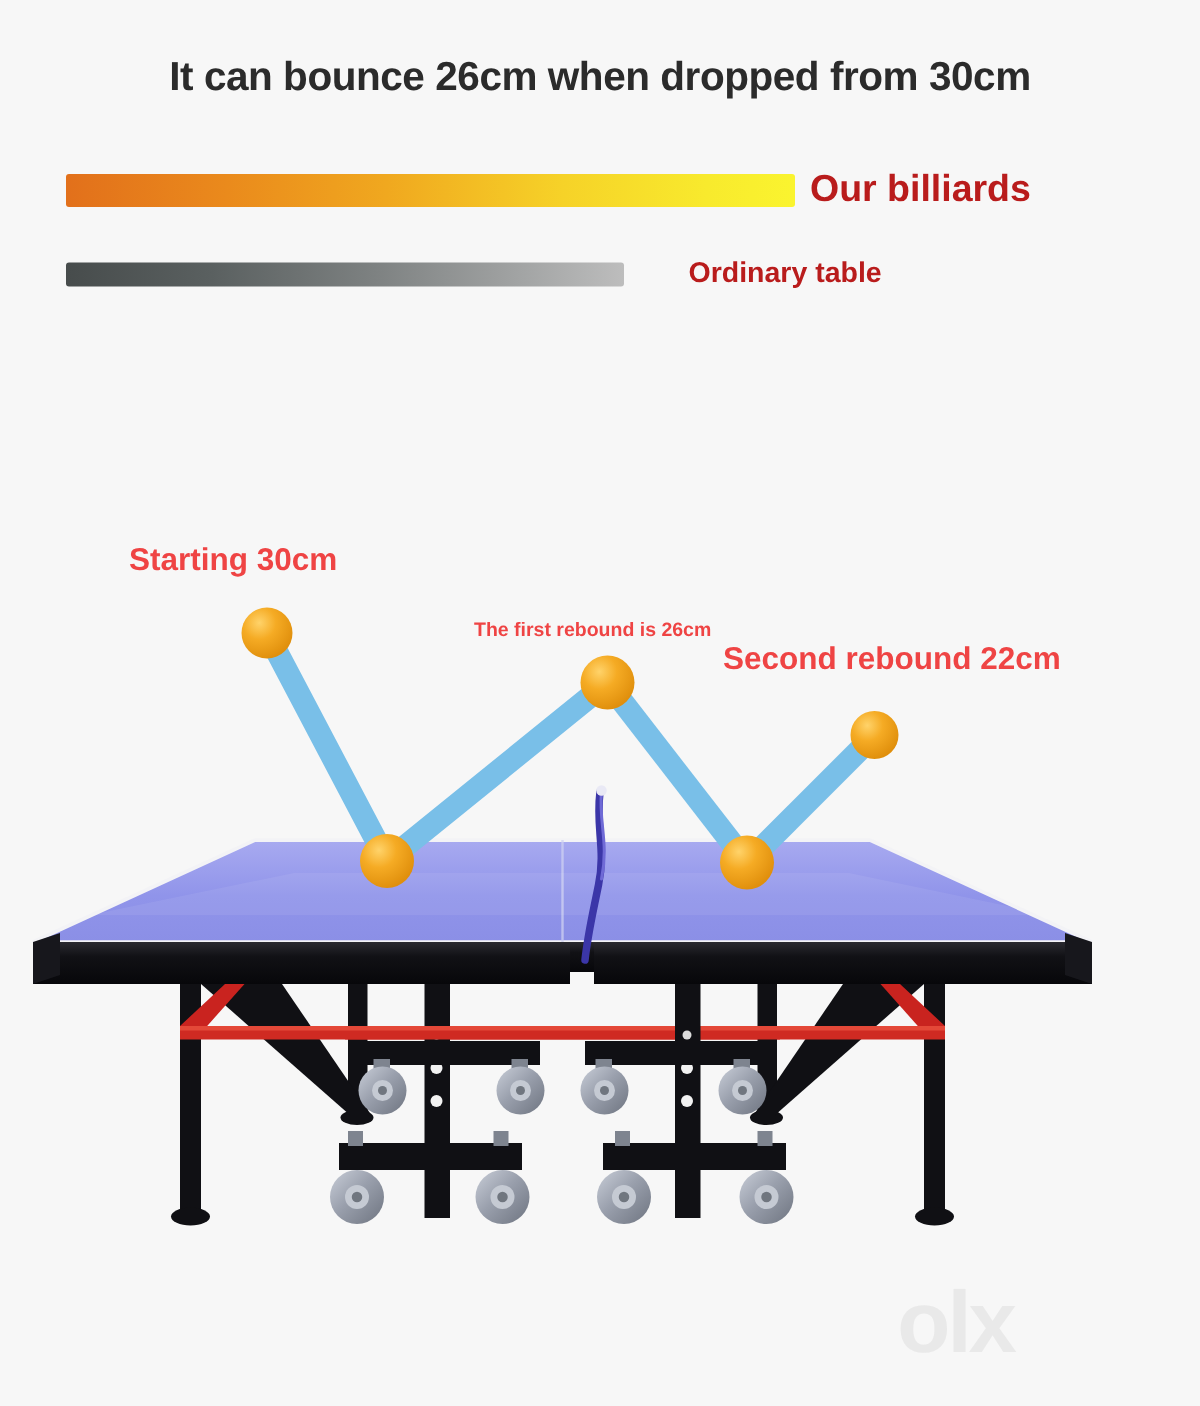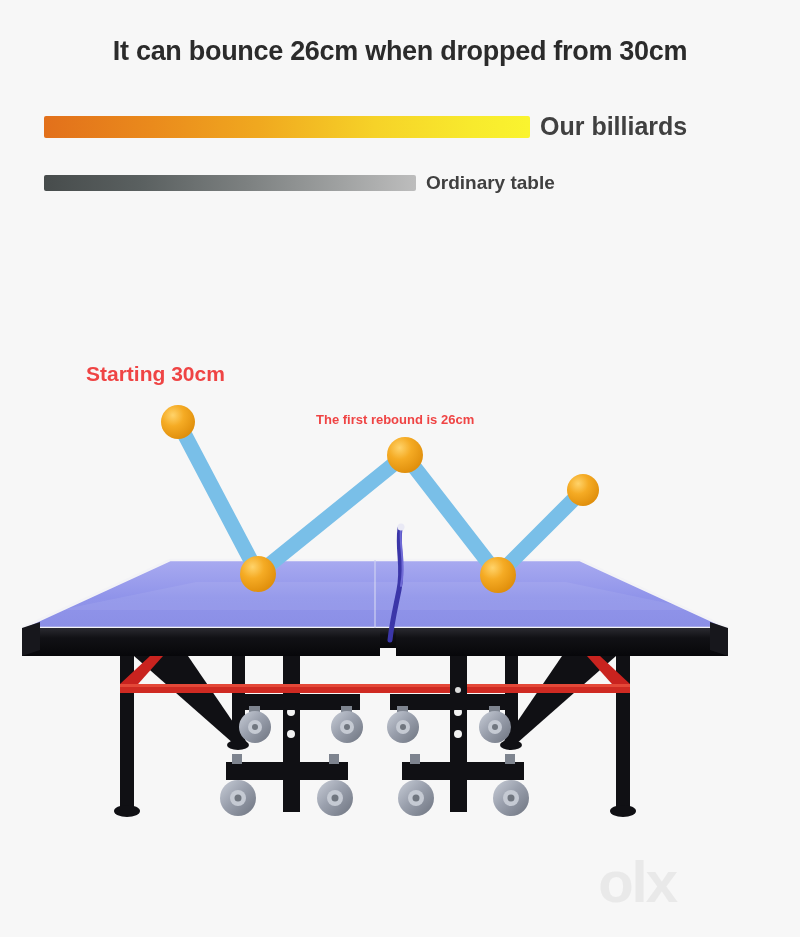--- a/index.html
+++ b/index.html
@@ -16,29 +16,29 @@
     position: absolute; left: 0; top: 36px; width: 800px;
     text-align: center;
     font-size: 27px; font-weight: 700; letter-spacing: -0.3px;
     color: #2b2b2b;
     white-space: nowrap;
   }
 
   
   .legend-row { position: absolute; display: flex; align-items: center; }
   #legend-ours { left: 44px; top: 112px; }
-  #legend-ordinary { left: 44px; top: 172px; }
+  #legend-ordinary { left: 44px; top: 172px; gap: 33px; }
 
   .bar { height: 20px; border-radius: 2px; }
   #bar-ours { width: 486px; height: 22px;
     background: linear-gradient(90deg,#e2701b 0%, #ea8a1c 22%, #f0a81f 44%, #f6d228 68%, #f8ea2d 88%, #faf42f 100%); }
   #bar-ordinary { width: 372px; height: 16px;
     background: linear-gradient(90deg,#474c4c 0%, #5a6060 26%, #7d8181 55%, #a0a2a2 80%, #bdbdbd 100%); }
 
-  .legend-label { color: #404040; font-weight: 700; white-space: nowrap; }
+  .legend-label { color: #b91c1c; font-weight: 700; white-space: nowrap; }
   #label-ours { font-size: 25px; margin-left: 10px; }
   #label-ordinary { font-size: 19px; margin-left: 10px; }
 
   
   .caption { position: absolute; color: #ef4444; font-weight: 700; white-space: nowrap; }
   #cap-start   { left: 86px;  top: 362px; font-size: 21px; }
   #cap-first   { left: 316px; top: 412px; font-size: 13px; }
   #cap-second  { left: 482px; top: 428px; font-size: 21px; }
 
   
@@ -67,20 +67,21 @@
     <div class="legend-label" id="label-ours">Our billiards</div>
   </div>
 
   <div class="legend-row" id="legend-ordinary">
     <div class="bar" id="bar-ordinary"></div>
     <div class="legend-label" id="label-ordinary">Ordinary table</div>
   </div>
 
   <div class="caption" id="cap-start">Starting 30cm</div>
   <div class="caption" id="cap-first">The first rebound is 26cm</div>
+  <div class="caption" id="cap-second">Second rebound 22cm</div>
 
   <svg id="table-illo" viewBox="0 0 800 937">
     <defs>
       <linearGradient id="surfGrad" x1="0" y1="0" x2="0" y2="1">
         <stop offset="0%" stop-color="#a8aaf0"></stop>
         <stop offset="55%" stop-color="#9094ea"></stop>
         <stop offset="100%" stop-color="#8b8fe6"></stop>
       </linearGradient>
       <linearGradient id="wheelGrad" x1="0" y1="0" x2="1" y2="1">
         <stop offset="0%" stop-color="#c9ced8"></stop>

